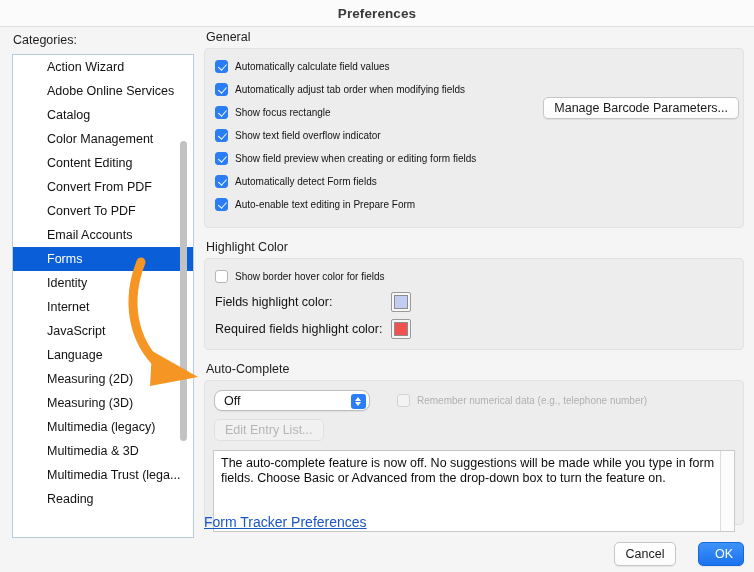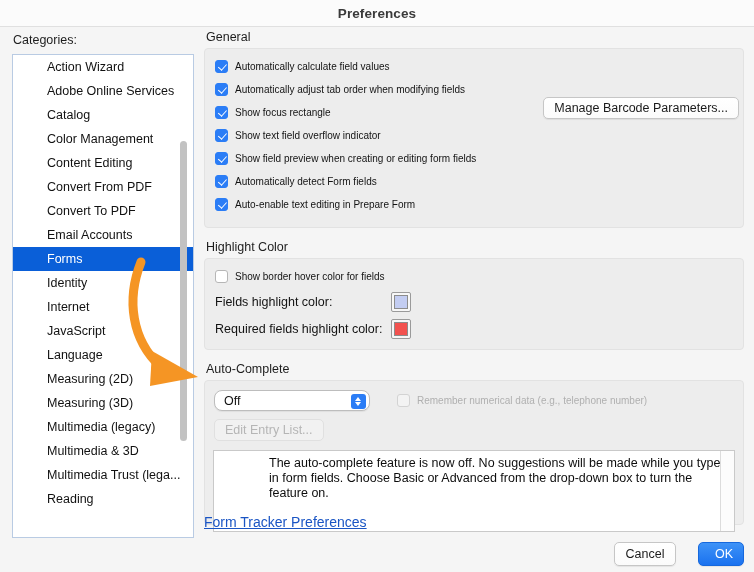--- a/index.html
+++ b/index.html
@@ -247,21 +247,20 @@
     box-sizing: border-box;
     height: 82px;
     margin: 0 8px;
     overflow: hidden;
   }
   .desc-text {
     font-size: 12.5px;
     line-height: 15px;
     color: #0d0d0d;
     padding: 5px 8px 0 7px;
-    margin-left: 48px;
   }
   .desc-scroll {
     position: absolute;
     right: 0; top: 0;
     width: 13px; height: 100%;
     background: #fcfcfc;
     border-left: 1px solid #dcdcdc;
   }
 
   

